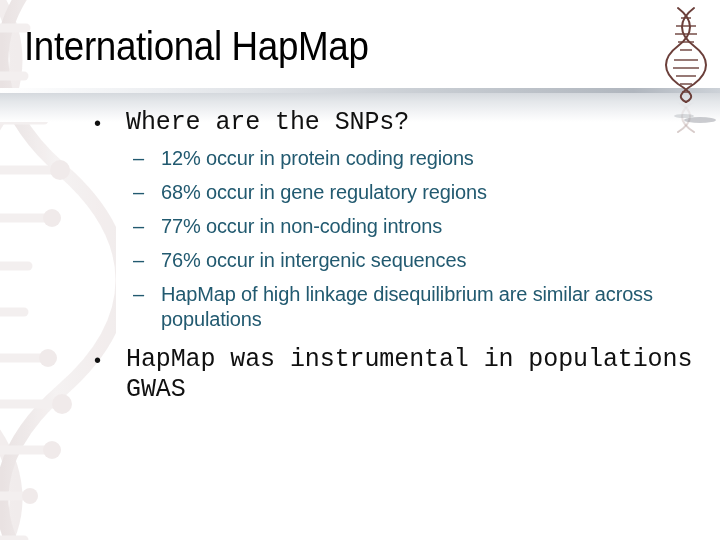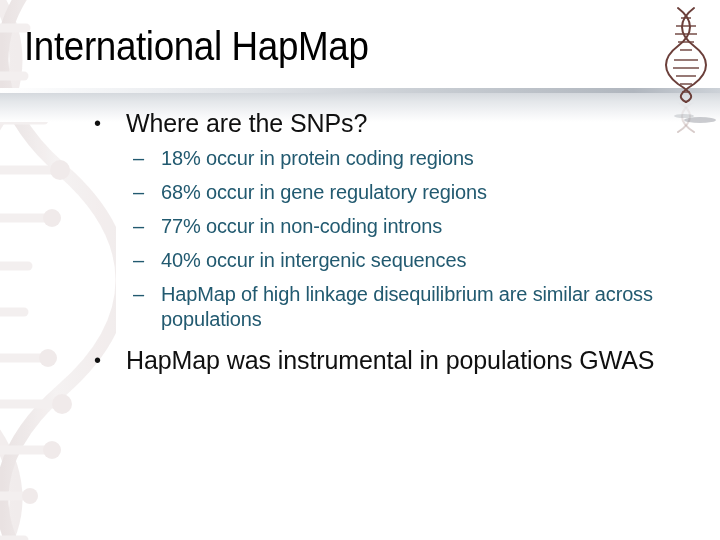--- a/index.html
+++ b/index.html
@@ -110,20 +110,21 @@
     flex: 0 0 auto;
     width: 32px;
     font-size: 20px;
     line-height: 30px;
     color: #101010;
     text-align: left;
     padding-left: 2px;
   }
   .bullet-l1 > .txt {
     flex: 1 1 auto;
+    font-family: Liberation Mono, monospace;
   }
 
   .sub-list {
     margin: 0;
     padding: 0;
   }
 
   .bullet-l2 {
     position: relative;
     display: flex;
@@ -253,33 +254,33 @@
   <div class="body-content">
 
     <div class="bullet-l1">
       <span class="marker">•</span>
       <span class="txt">Where are the SNPs?</span>
     </div>
 
     <div class="sub-group sub-list">
       <div class="bullet-l2">
         <span class="marker">–</span>
-        <span class="txt">18% occur in protein coding regions</span>
+        <span class="txt">12% occur in protein coding regions</span>
       </div>
       <div class="bullet-l2">
         <span class="marker">–</span>
         <span class="txt">68% occur in gene regulatory regions</span>
       </div>
       <div class="bullet-l2">
         <span class="marker">–</span>
         <span class="txt">77% occur in non-coding introns</span>
       </div>
       <div class="bullet-l2">
         <span class="marker">–</span>
-        <span class="txt">40% occur in intergenic sequences</span>
+        <span class="txt">76% occur in intergenic sequences</span>
       </div>
       <div class="bullet-l2">
         <span class="marker">–</span>
         <span class="txt">HapMap of high linkage disequilibrium are similar across populations</span>
       </div>
     </div>
 
     <div class="gap-after-sub"></div>
 
     <div class="bullet-l1">

